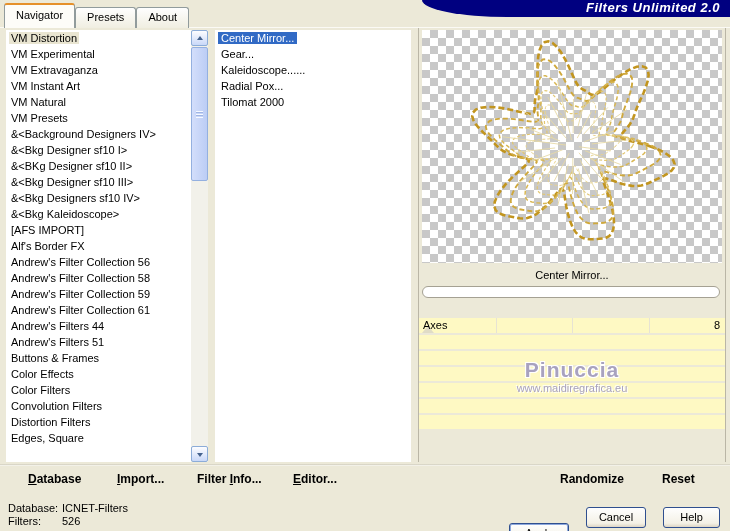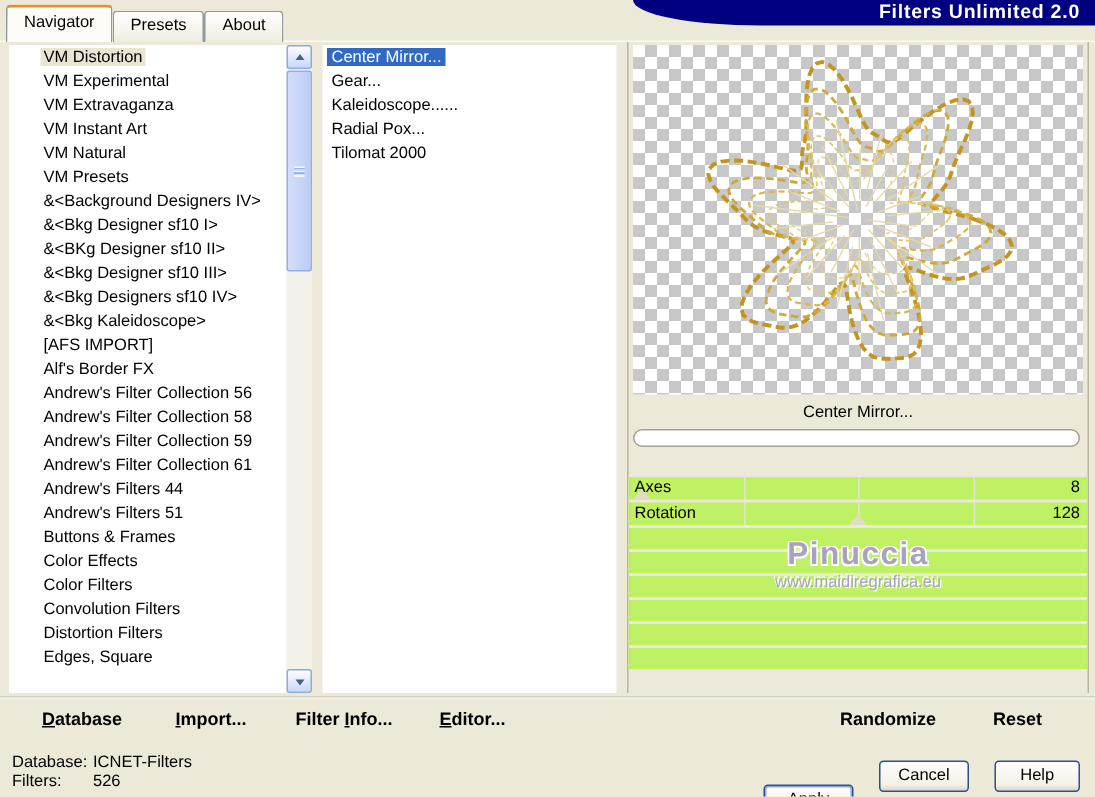--- a/index.html
+++ b/index.html
@@ -7,27 +7,27 @@
 
   
   #tab-strip{position:absolute;top:3px;left:4px;display:flex;align-items:flex-end;z-index:4}
   .tab{height:20px;line-height:19px;padding:0 11px;border:1px solid #919b9c;border-bottom:none;
        border-radius:3px 3px 0 0;background:linear-gradient(#fefefe,#f0eee1);margin-right:0;cursor:default}
   .tab.active{height:23px;line-height:21px;border-top:2px solid #e5902a;background:#fdfcf8}
   #tab-underline{position:absolute;top:27px;left:0;width:730px;height:1px;background:#fbfaf5}
 
   
   #banner{position:absolute;top:0;right:0;width:308px;height:17px;background:#000080;
-          border-bottom-left-radius:85px 17px;color:#fff;font-weight:bold;
+          border-bottom-left-radius:85px 17px;color:#fff;font-style:italic;font-weight:bold;
           font-size:13px;text-align:right;padding-right:10px;line-height:16px;letter-spacing:.5px;
           box-sizing:border-box;z-index:5}
 
   
   #category-list{position:absolute;left:6px;top:30px;width:185px;height:432px;background:#fff;overflow:hidden}
-  .lrow{height:16px;line-height:16px;white-space:nowrap;padding-left:21px;cursor:default}
+  .lrow{height:16px;line-height:16px;white-space:nowrap;padding-left:3px;cursor:default}
   .lrow span{padding:0 2px}
   .lrow.sel span{background:#e9e5d1}
   #filter-list{position:absolute;left:215px;top:30px;width:196px;height:432px;background:#fff;overflow:hidden}
   .frow{height:16px;line-height:16px;white-space:nowrap;padding-left:3px;cursor:default}
   .frow span{padding:0 3px}
   .frow.sel span{background:#316ac5;color:#fff}
 
   
   #cat-scrollbar{position:absolute;left:191px;top:30px;width:17px;height:432px;background:#f2f1ea}
   .sb-btn{position:absolute;left:0;width:17px;height:16px;box-sizing:border-box;
@@ -46,21 +46,21 @@
                border-left:1px solid #bab6a6;border-right:1px solid #bab6a6;box-sizing:content-box}
   #preview{position:absolute;left:3px;top:2px;width:300px;height:233px;background-color:#fff;
            background-image:linear-gradient(45deg,#c8c8c8 25%,rgba(0,0,0,0) 25% 75%,#c8c8c8 75%),
                             linear-gradient(45deg,#c8c8c8 25%,rgba(0,0,0,0) 25% 75%,#c8c8c8 75%);
            background-position:0 0,8px 8px;background-size:16px 16px}
   #fractal{position:absolute;left:0;top:0}
   #preview-label{position:absolute;top:240px;left:0;width:100%;text-align:center;line-height:14px}
   #progress{position:absolute;top:258px;left:3px;width:298px;height:12px;box-sizing:border-box;
             background:#fff;border:1px solid #a5a193;border-radius:7px}
   #sliders{position:absolute;top:290px;left:0;width:306px}
-  .srow{position:relative;height:15px;margin-bottom:2px;background:#bef264;line-height:15px}
+  .srow{position:relative;height:15px;margin-bottom:2px;background:#fef9c3;line-height:15px}
   .srow.empty{height:14px}
   .srow .tick{position:absolute;top:0;bottom:0;width:1px;background:#e7e3d3}
   .srow .lab{position:absolute;left:4px}
   .srow .val{position:absolute;right:5px}
   .srow .thumb{position:absolute;bottom:0;margin-left:-6px;width:0;height:0;
                border-left:6px solid transparent;border-right:6px solid transparent;border-bottom:7px solid #e0dcc6}
   #watermark{position:absolute;top:330px;left:0;width:100%;text-align:center;color:#a8a2bf;z-index:6;pointer-events:none}
   #wm-name{font-size:21px;font-weight:bold;letter-spacing:1px;
            text-shadow:1px 1px 0 #fff,-1px -1px 0 #fff,1px -1px 0 #fff,-1px 1px 0 #fff}
   #wm-url{font-size:11px;text-shadow:1px 1px 0 #fff,-1px -1px 0 #fff}
@@ -178,28 +178,20 @@
   <div id="progress"></div>
   <div id="sliders">
       <div class="srow">
         <div class="tick" style="left: 25%;"></div>
         <div class="tick" style="left: 50%;"></div>
         <div class="tick" style="left: 75%;"></div>
         <div class="thumb" style="left: 3%;"></div>
         <span class="lab">Axes</span>
         <span class="val">8</span>
       </div>
-      <div class="srow">
-        <div class="tick" style="left: 25%;"></div>
-        <div class="tick" style="left: 50%;"></div>
-        <div class="tick" style="left: 75%;"></div>
-        <div class="thumb" style="left: 50%;"></div>
-        <span class="lab">Rotation</span>
-        <span class="val">128</span>
-      </div>
       <div class="srow empty"></div>
       <div class="srow empty"></div>
       <div class="srow empty"></div>
       <div class="srow empty"></div>
       <div class="srow empty"></div>
       <div class="srow empty"></div>
     </div>
   <div id="watermark">
     <div id="wm-name">Pinuccia</div>
     <div id="wm-url">www.maidiregrafica.eu</div>

